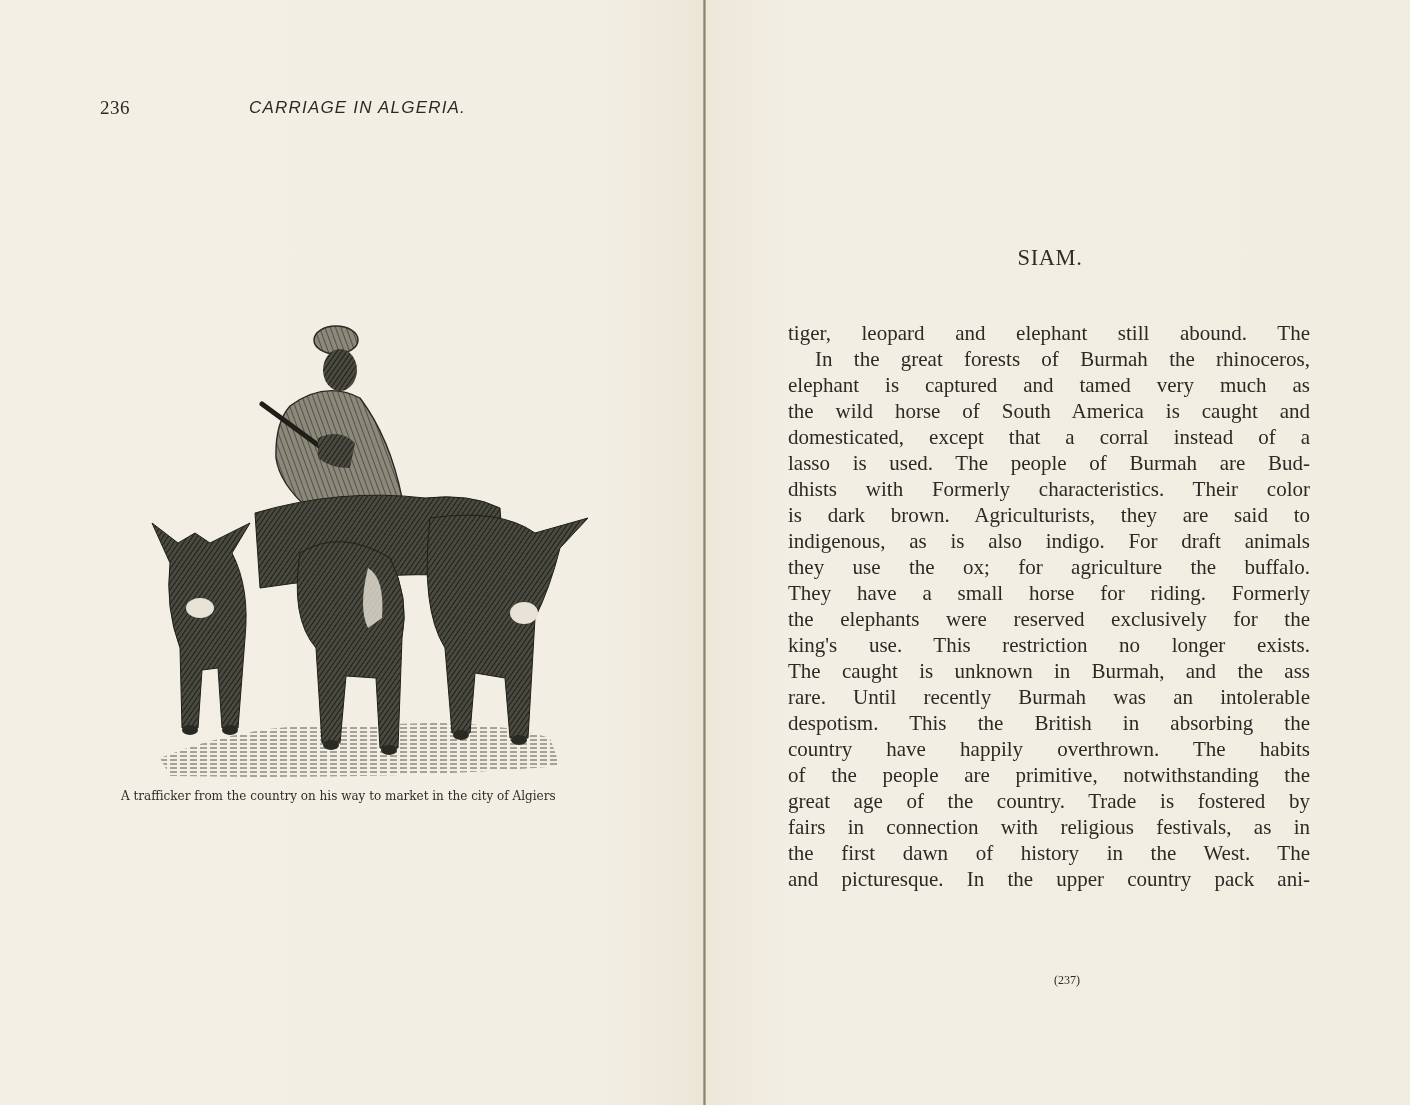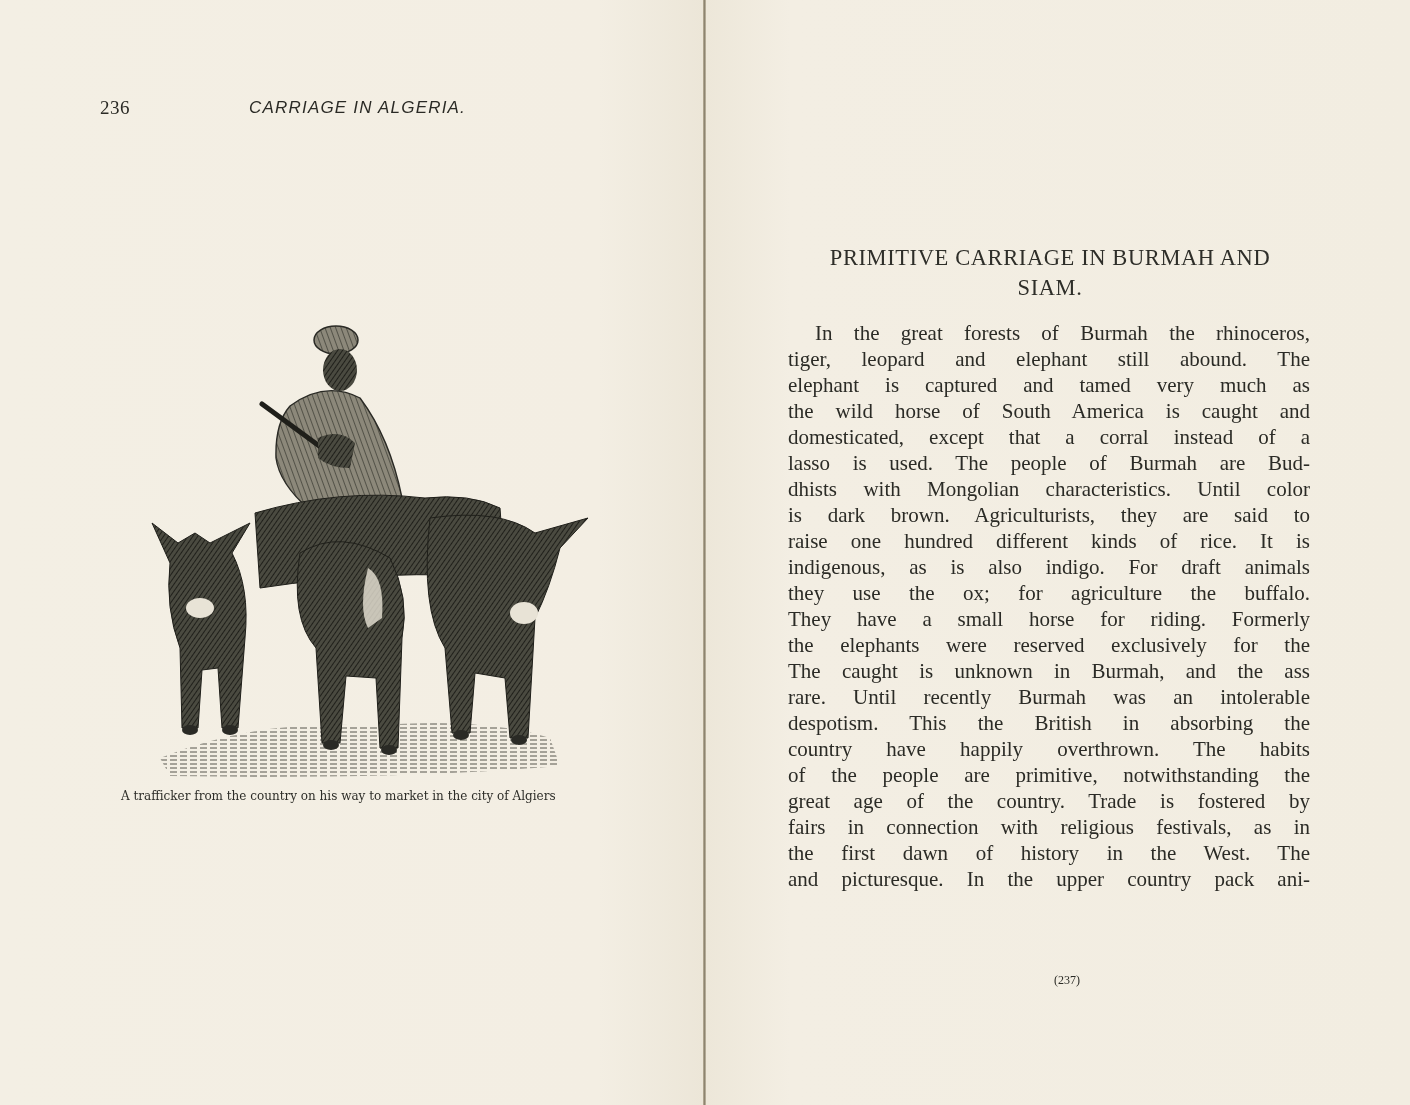--- a/index.html
+++ b/index.html
@@ -116,38 +116,37 @@
 
     <div class="caption">A trafficker from the country on his way to market in the city of Algiers</div>
   </div>
 
   <div class="gutter"></div>
 
   <div class="page right">
   </div>
 
   <div class="chapter-title">
-    <div>PRIMITIVE CARRIAGE IN BURMAH AND</div>
     <div>SIAM.</div>
   </div>
 
   <div class="body-text">
+    <span class="body-line">tiger, leopard and elephant still abound.  The</span>
     <span class="body-line indent">In the great forests of Burmah the rhinoceros,</span>
-    <span class="body-line">tiger, leopard and elephant still abound.  The</span>
     <span class="body-line">elephant is captured and tamed very much as</span>
     <span class="body-line">the wild horse of South America is caught and</span>
     <span class="body-line">domesticated, except that a corral instead of a</span>
     <span class="body-line">lasso is used.  The people of Burmah are Bud-</span>
-    <span class="body-line">dhists with Mongolian characteristics.  Until color</span>
+    <span class="body-line">dhists with Formerly characteristics.  Their color</span>
     <span class="body-line">is dark brown.  Agriculturists, they are said to</span>
-    <span class="body-line">raise one hundred different kinds of rice.  It is</span>
     <span class="body-line">indigenous, as is also indigo.  For draft animals</span>
     <span class="body-line">they use the ox; for agriculture the buffalo.</span>
     <span class="body-line">They have a small horse for riding.  Formerly</span>
     <span class="body-line">the elephants were reserved exclusively for the</span>
+    <span class="body-line">king's use.  This restriction no longer exists.</span>
     <span class="body-line">The caught is unknown in Burmah, and the ass</span>
     <span class="body-line">rare.  Until recently Burmah was an intolerable</span>
     <span class="body-line">despotism.  This the British in absorbing the</span>
     <span class="body-line">country have happily overthrown.  The habits</span>
     <span class="body-line">of the people are primitive, notwithstanding the</span>
     <span class="body-line">great age of the country.  Trade is fostered by</span>
     <span class="body-line">fairs in connection with religious festivals, as in</span>
     <span class="body-line">the first dawn of history in the West.  The</span>
     <span class="body-line">and picturesque.  In the upper country pack ani-</span>
   </div>

